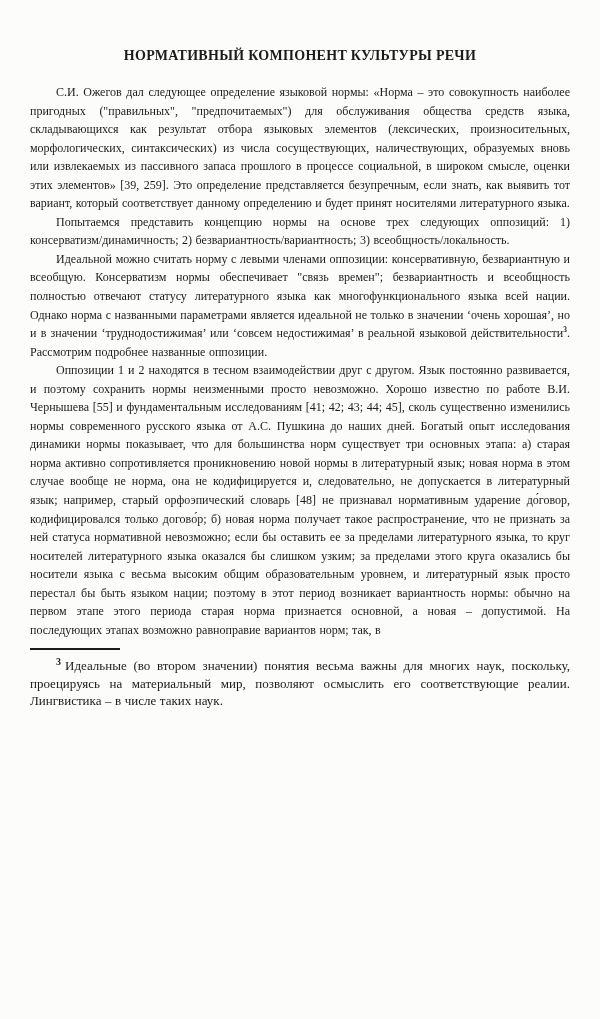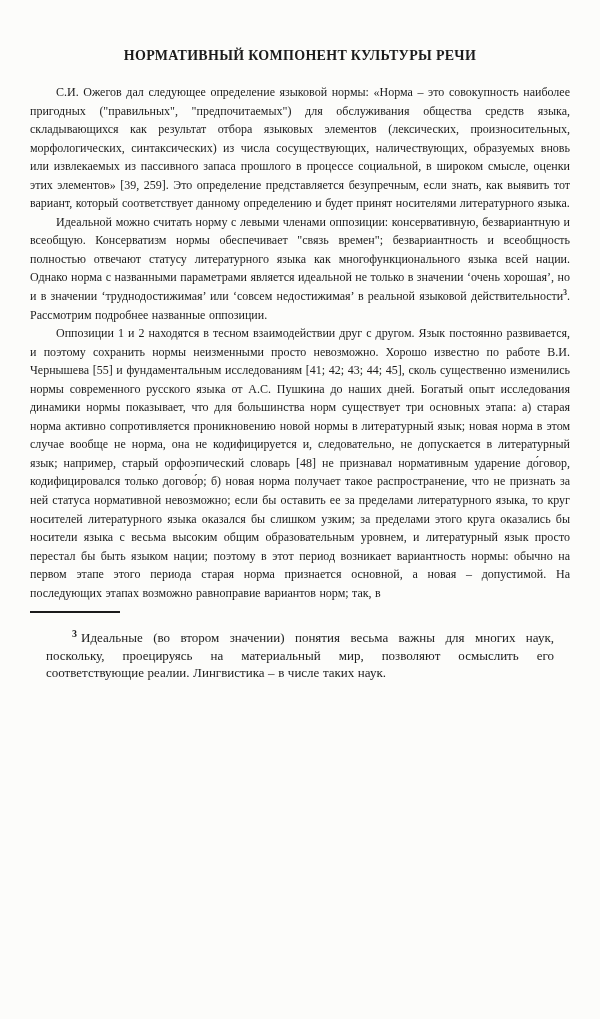--- a/index.html
+++ b/index.html
@@ -43,21 +43,21 @@
     font-size: 0.62em;
     line-height: 0;
     font-weight: bold;
   }
   .footnote-sep {
     width: 90px;
     border-top: 2px solid #1b1b1b;
     margin: 9px 0 7px 0;
   }
   .footnote {
-    margin: 16px;
+    margin: 0;
     font-size: 13px;
     line-height: 17.2px;
     text-align: justify;
     text-indent: 26px;
     word-spacing: 0.3px;
   }
   .fn-marker {
     vertical-align: super;
     font-size: 10px;
     font-weight: bold;
@@ -70,20 +70,21 @@
   }
 </style>
 </head>
 <body>
 
 <div class="page">
   <h1 class="title">НОРМАТИВНЫЙ КОМПОНЕНТ КУЛЬТУРЫ РЕЧИ</h1>
 
   <div class="body-text">
       <p><span>С.И. Ожегов дал следующее определение языковой нормы: «Норма – это совокупность наиболее пригодных ("правильных", "предпочитаемых") для обслуживания общества средств языка, складывающихся как результат отбора языковых элементов (лексических, произносительных, морфологических, синтаксических) из числа сосуществующих, наличествующих, образуемых вновь или извлекаемых из пассивного запаса прошлого в процессе социальной, в широком смысле, оценки этих элементов» [39, 259]. Это определение представляется безупречным, если знать, как выявить тот вариант, который соответствует данному определению и будет принят носителями литературного языка.</span></p>
+      <p><span>Попытаемся представить концепцию нормы на основе трех следующих оппозиций: 1) консерватизм/динамичность; 2) безвариантность/вариантность; 3) всеобщность/локальность.</span></p>
       <p><span>Идеальной можно считать норму с левыми членами оппозиции: консервативную, безвариантную и всеобщую. Консерватизм нормы обеспечивает "связь времен"; безвариантность и всеобщность полностью отвечают статусу литературного языка как многофункционального языка всей нации. Однако норма с названными параметрами является идеальной не только в значении ‘очень хорошая’, но и в значении ‘труднодостижимая’ или ‘совсем недостижимая’ в реальной языковой действительности</span><span class="sup">3</span><span>. Рассмотрим подробнее названные оппозиции.</span></p>
       <p><span>Оппозиции 1 и 2 находятся в тесном взаимодействии друг с другом. Язык постоянно развивается, и поэтому сохранить нормы неизменными просто невозможно. Хорошо известно по работе В.И. Чернышева [55] и фундаментальным исследованиям [41; 42; 43; 44; 45], сколь существенно изменились нормы современного русского языка от А.С. Пушкина до наших дней. Богатый опыт исследования динамики нормы показывает, что для большинства норм существует три основных этапа: а) старая норма активно сопротивляется проникновению новой нормы в литературный язык; новая норма в этом случае вообще не норма, она не кодифицируется и, следовательно, не допускается в литературный язык; например, старый орфоэпический словарь [48] не признавал нормативным ударение </span><span class="italic">до́говор</span><span>, кодифицировался только </span><span class="italic">догово́р</span><span>; б) новая норма получает такое распространение, что не признать за ней статуса нормативной невозможно; если бы оставить ее за пределами литературного языка, то круг носителей литературного языка оказался бы слишком узким; за пределами этого круга оказались бы носители языка с весьма высоким общим образовательным уровнем, и литературный язык просто перестал бы быть языком нации; поэтому в этот период возникает вариантность нормы: обычно на первом этапе этого периода старая норма признается основной, а новая – допустимой. На последующих этапах возможно равноправие вариантов норм; так, в</span></p>
     </div>
 
   <div class="footnote-sep"></div>
 
   <p class="footnote">
     <span class="fn-marker">3</span><span>Идеальные (во втором значении) понятия весьма важны для многих наук, поскольку, проецируясь на материальный мир, позволяют осмыслить его соответствующие реалии. Лингвистика – в числе таких наук.</span>
   </p>
 

